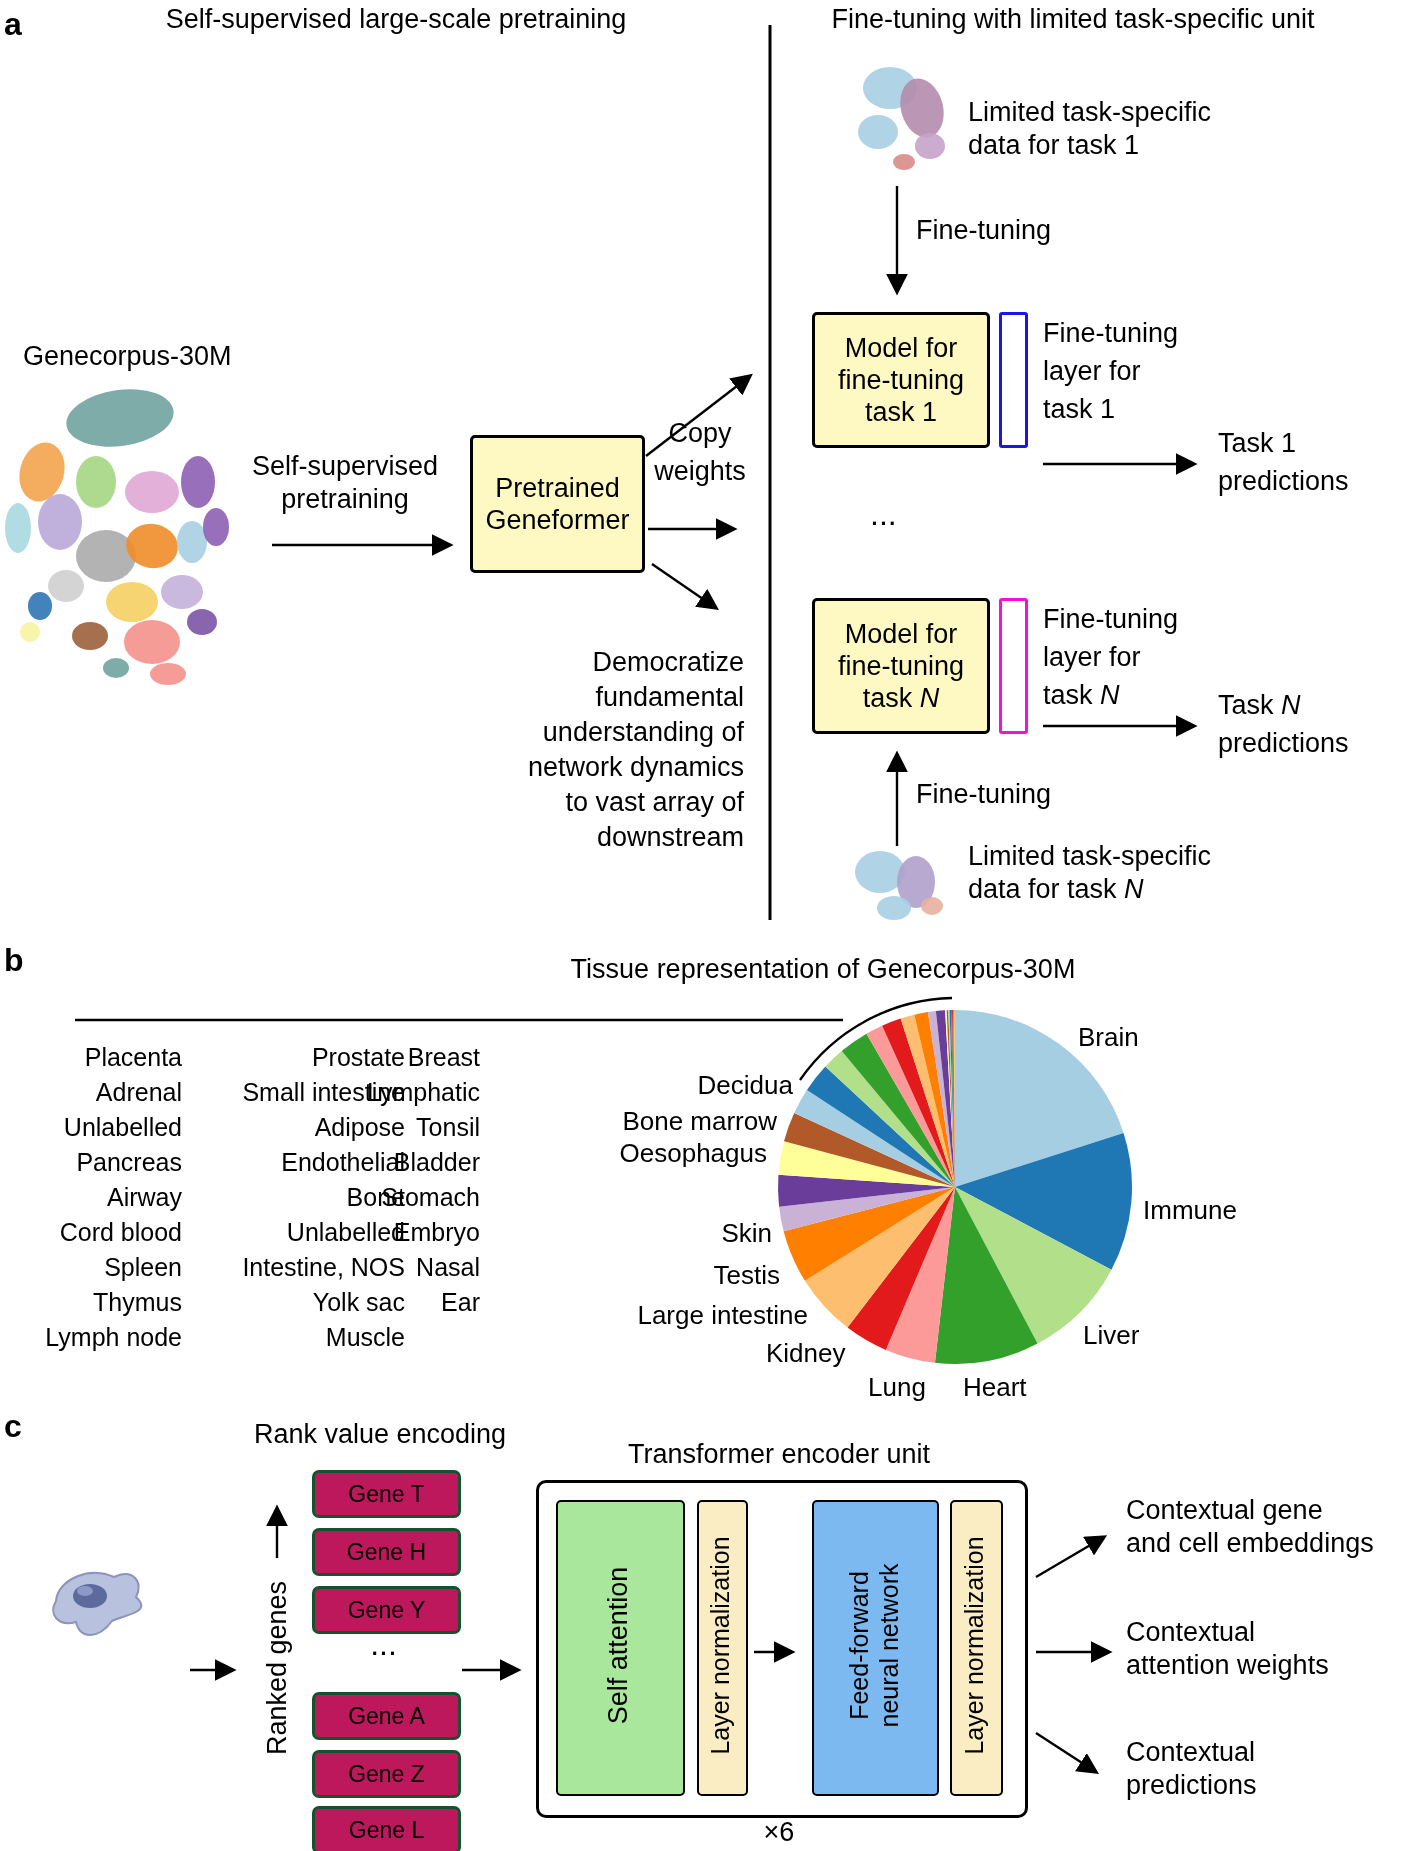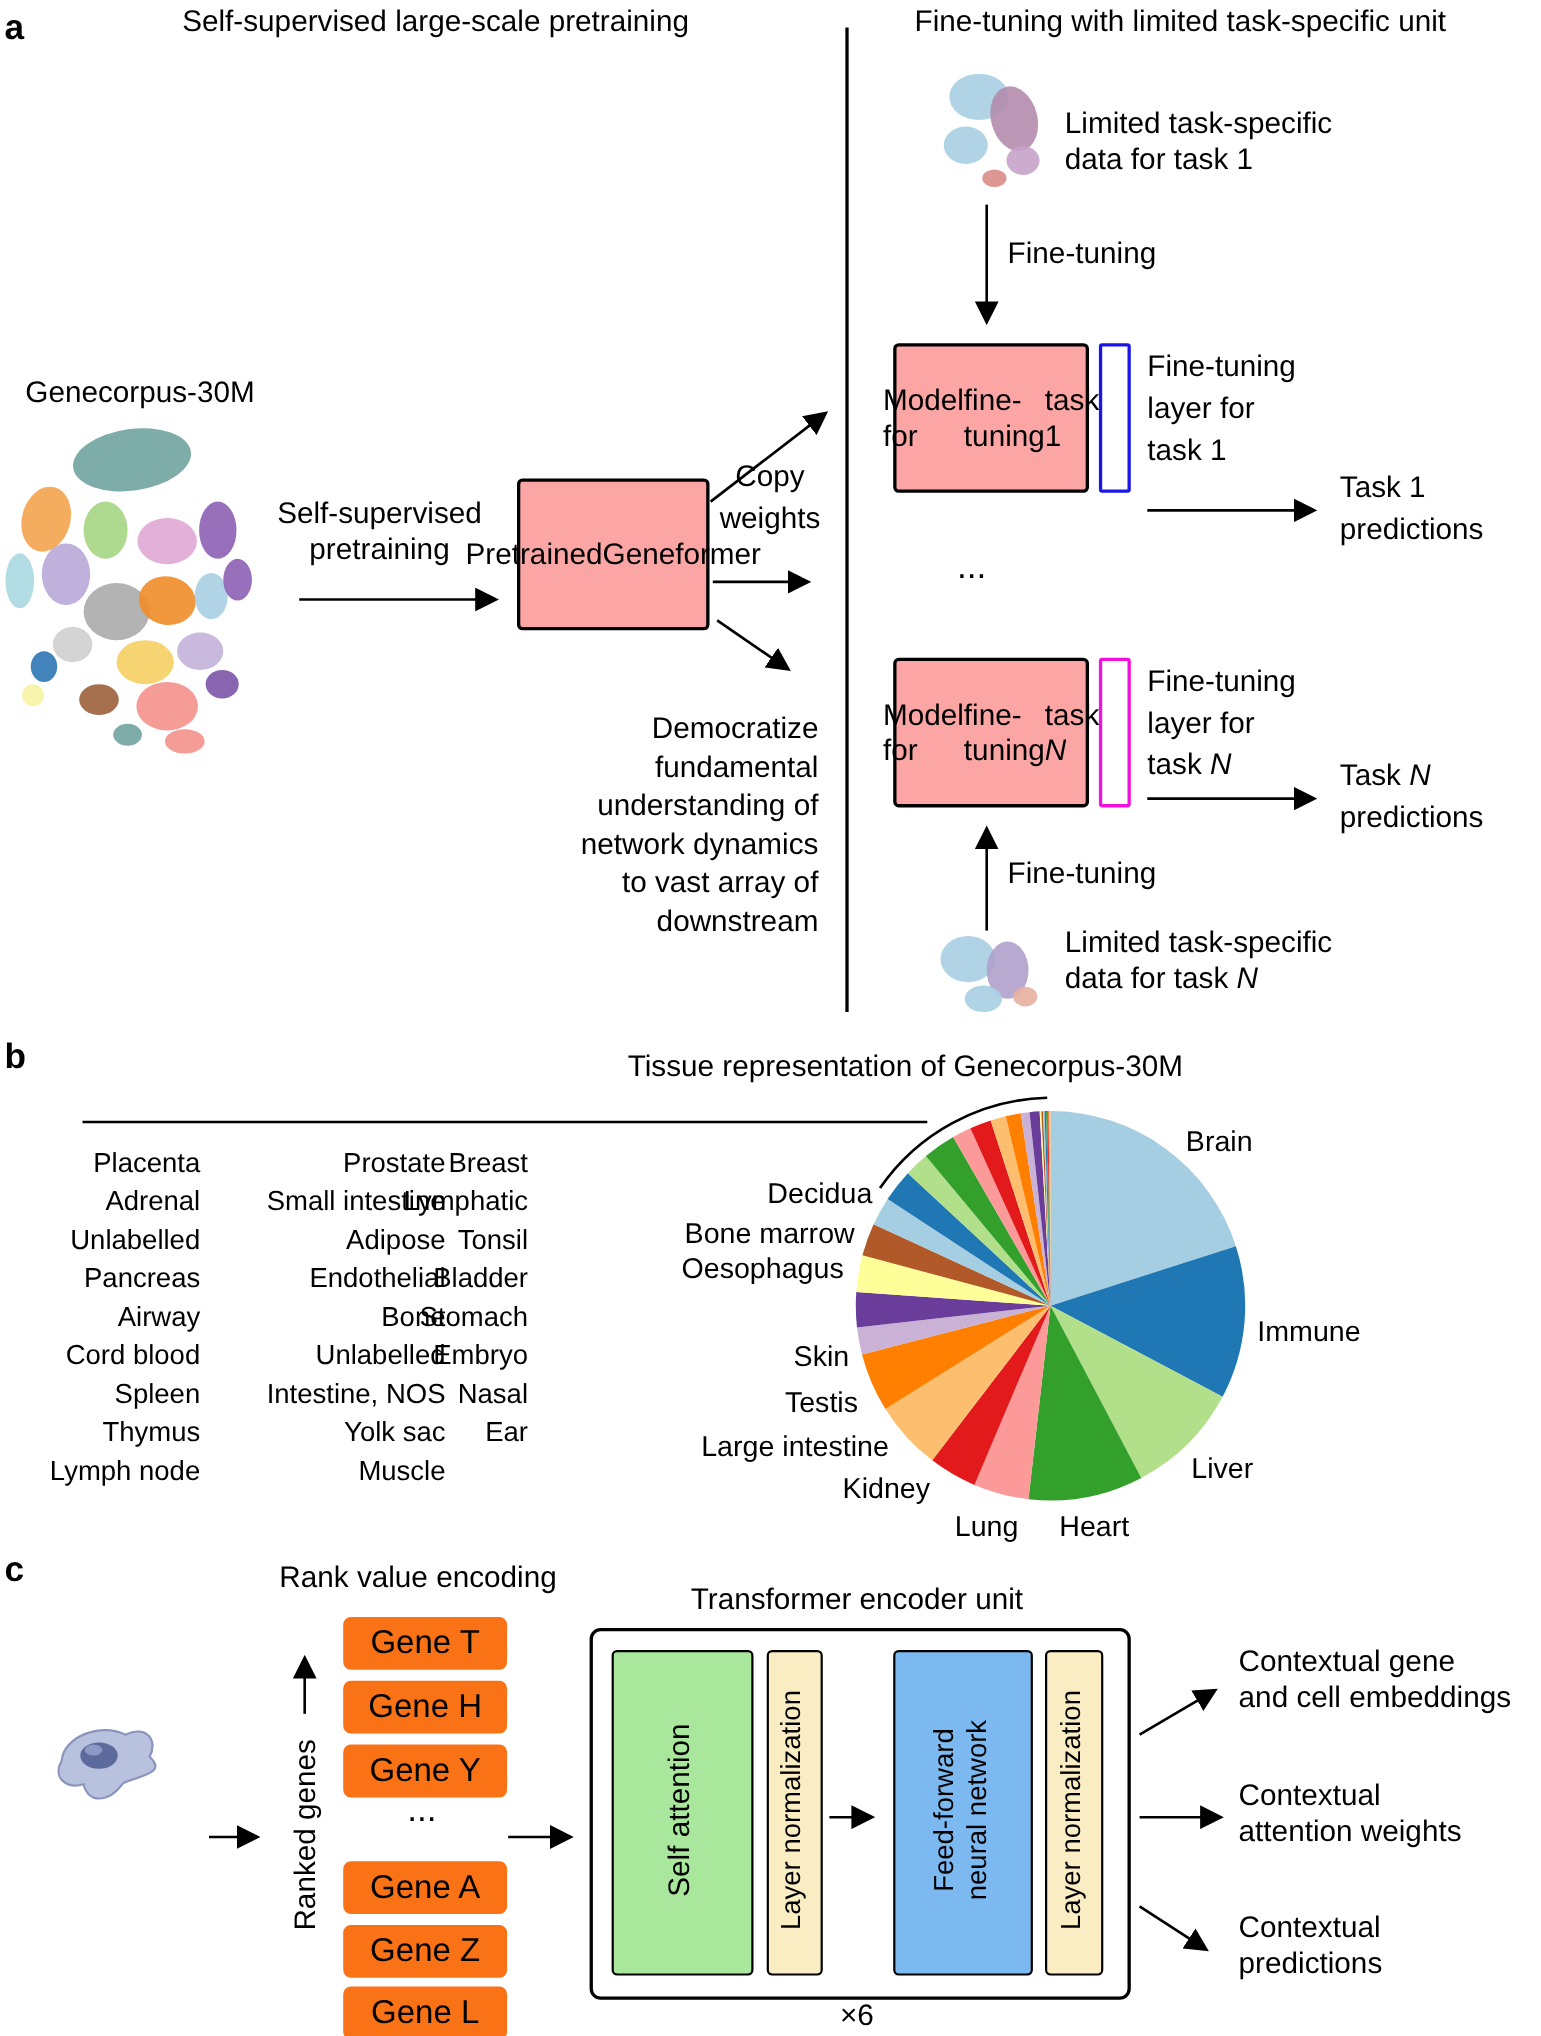--- a/index.html
+++ b/index.html
@@ -2,29 +2,29 @@
 <html><head>
 <meta charset="utf-8">
 <style>
   html,body{margin:0;padding:0;background:#fff;}
   #fig{position:relative;width:1401px;height:1851px;background:#fff;overflow:hidden;
        font-family:"Liberation Sans","DejaVu Sans",sans-serif;color:#000;}
   .t{position:absolute;font-size:27px;line-height:33px;white-space:nowrap;}
   .ctr{text-align:center;white-space:normal;}
   .rt{text-align:right;}
   .panel-letter{position:absolute;font-size:32px;font-weight:bold;}
-  .box{position:absolute;border:3px solid #000;border-radius:5px;background:#fca5a5;
-       display:flex;flex-direction:row;align-items:center;justify-content:center;}
+  .box{position:absolute;border:3px solid #000;border-radius:5px;background:#fef9c3;
+       display:flex;flex-direction:column;align-items:center;justify-content:center;}
   .box .ln{font-size:27px;line-height:32px;}
   .slimrect{position:absolute;width:23px;border-radius:3px;background:#fff;}
   .lines .ln{display:block;}
   .lh38 .ln{line-height:38px;}
-  .genebox{position:absolute;left:312px;width:143px;height:42px;background:#f97316;
-       border:3px solid #f97316;border-radius:7px;display:flex;align-items:center;justify-content:center;
-       font-size:30px;}
+  .genebox{position:absolute;left:312px;width:143px;height:42px;background:#be185d;
+       border:3px solid #14532d;border-radius:7px;display:flex;align-items:center;justify-content:center;
+       font-size:23px;}
   .rot{position:absolute;display:flex;align-items:center;justify-content:center;
        transform:rotate(-90deg);text-align:center;}
   .encbox{position:absolute;border:2px solid #000;border-radius:5px;}
   .collist{position:absolute;font-size:25px;line-height:35px;text-align:right;}
   .pielab{position:absolute;font-size:26px;line-height:30px;white-space:nowrap;}
   svg{position:absolute;left:0;top:0;}
 </style>
 </head>
 <body>
 

